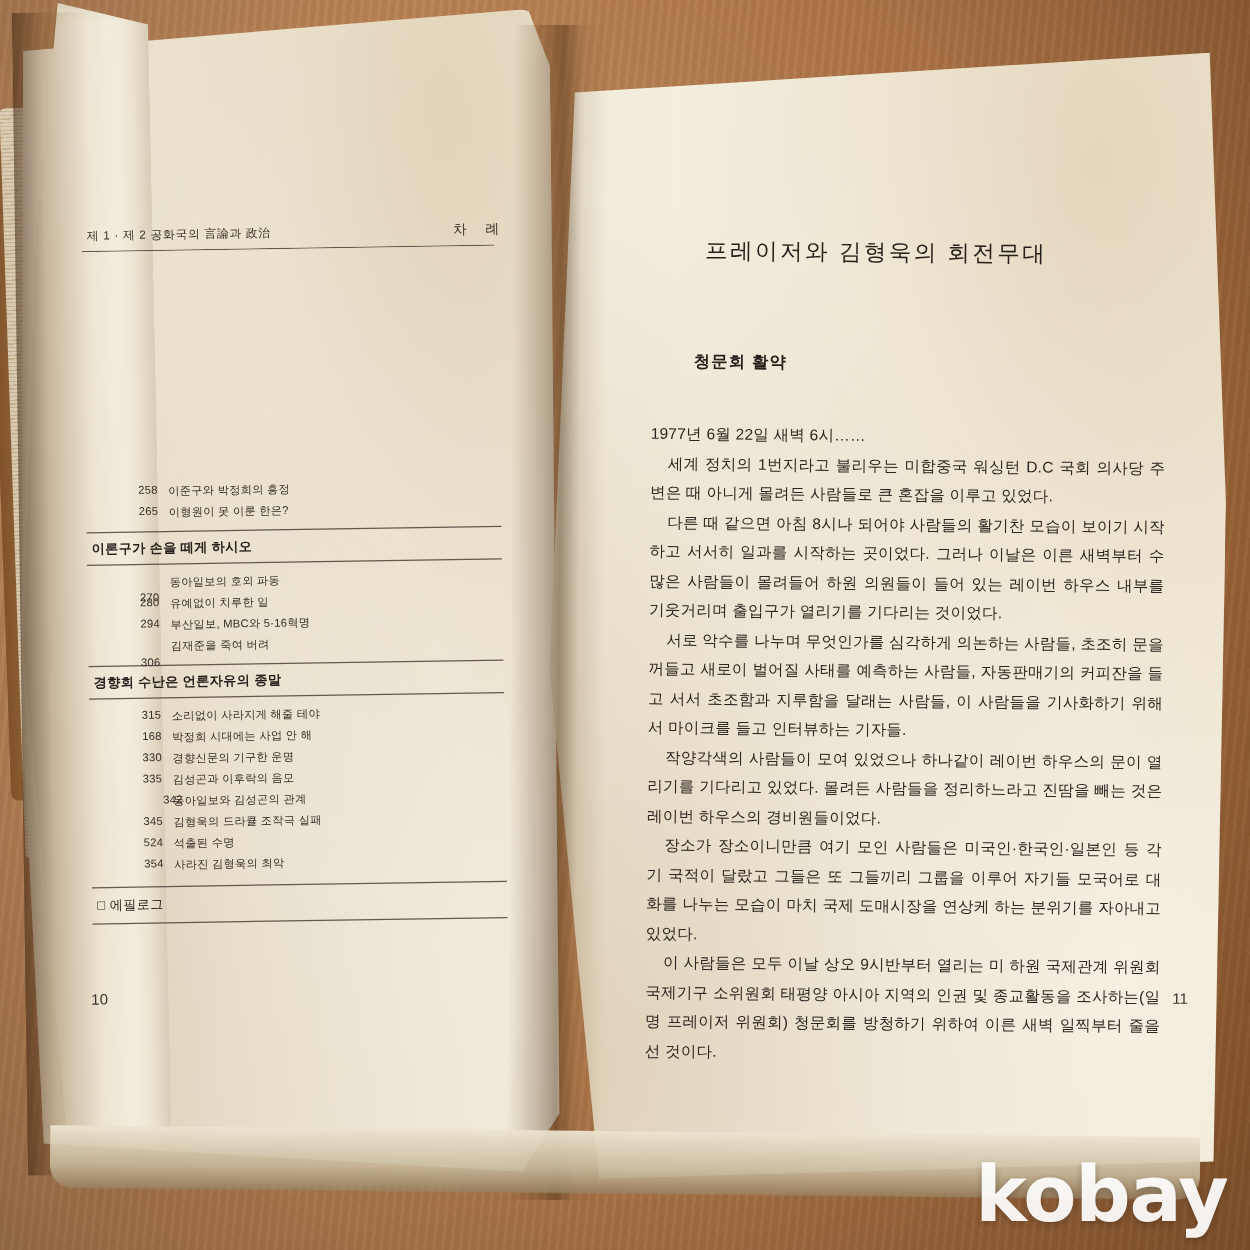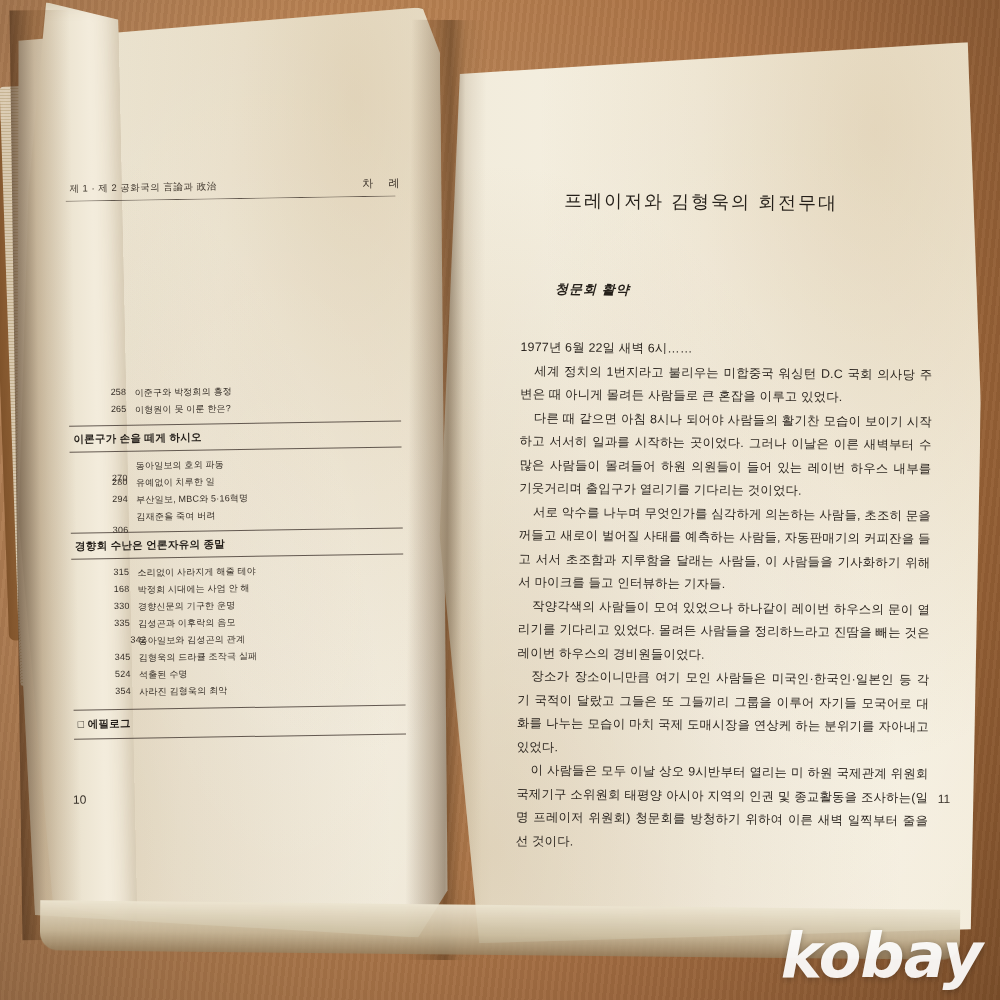--- a/index.html
+++ b/index.html
@@ -202,21 +202,20 @@
     letter-spacing: 2px;
   }
   #subhead {
     position: absolute;
     top: 92px;
     left: 38px;
     font-size: 13px;
     font-weight: bold;
     color: #241f19;
     letter-spacing: 1px;
-    font-style: italic;
   }
   #body-copy {
     position: absolute;
     top: 148px;
     left: 4px;
     width: 412px;
     font-size: 12.4px;
     line-height: 23.5px;
     color: #2c2620;
     text-align: justify;
@@ -230,21 +229,20 @@
   #body-copy p.noindent { text-indent: 0; }
 
   
   #watermark {
     position: absolute;
     right: 18px;
     bottom: 8px;
     font-family: "DejaVu Sans", sans-serif;
     font-size: 62px;
     font-weight: bold;
-    font-style: italic;
     color: #ffffff;
     opacity: 0.92;
     letter-spacing: -1px;
     text-shadow: 0 2px 6px rgba(0,0,0,0.25);
     text-align: center;
   }
 
   
   #spine {
     position: absolute;
@@ -337,21 +335,21 @@
       <div class="entry" style="top:453px; left:58px;">342</div>
       <div class="entry" style="top:453px; left:66px;">동아일보와 김성곤의 관계</div>
       <div class="entry" style="top:470px; left:42px;">345</div>
       <div class="entry" style="top:470px; left:66px;">김형욱의 드라큘 조작극 실패</div>
       <div class="entry" style="top:487px; left:42px;">524</div>
       <div class="entry" style="top:487px; left:66px;">석출된 수명</div>
       <div class="entry" style="top:504px; left:42px;">354</div>
       <div class="entry" style="top:504px; left:66px;">사라진 김형욱의 최악</div>
 
       <div class="rule" style="top:527px; width:332px;"></div>
-      <div class="section" style="top:535px; left:4px; font-weight:bold;">□ 에필로그</div>
+      <div class="section" style="top:535px; left:4px; font-weight:normal;">□ 에필로그</div>
       <div class="rule" style="top:556px; width:332px;"></div>
 
       <div class="folio" style="top:610px; left:-2px;">10</div>
     </div>
 
     <div class="page" id="page-right">
       <div class="grain"></div>
     </div>
 
     <div id="rightcontent">

